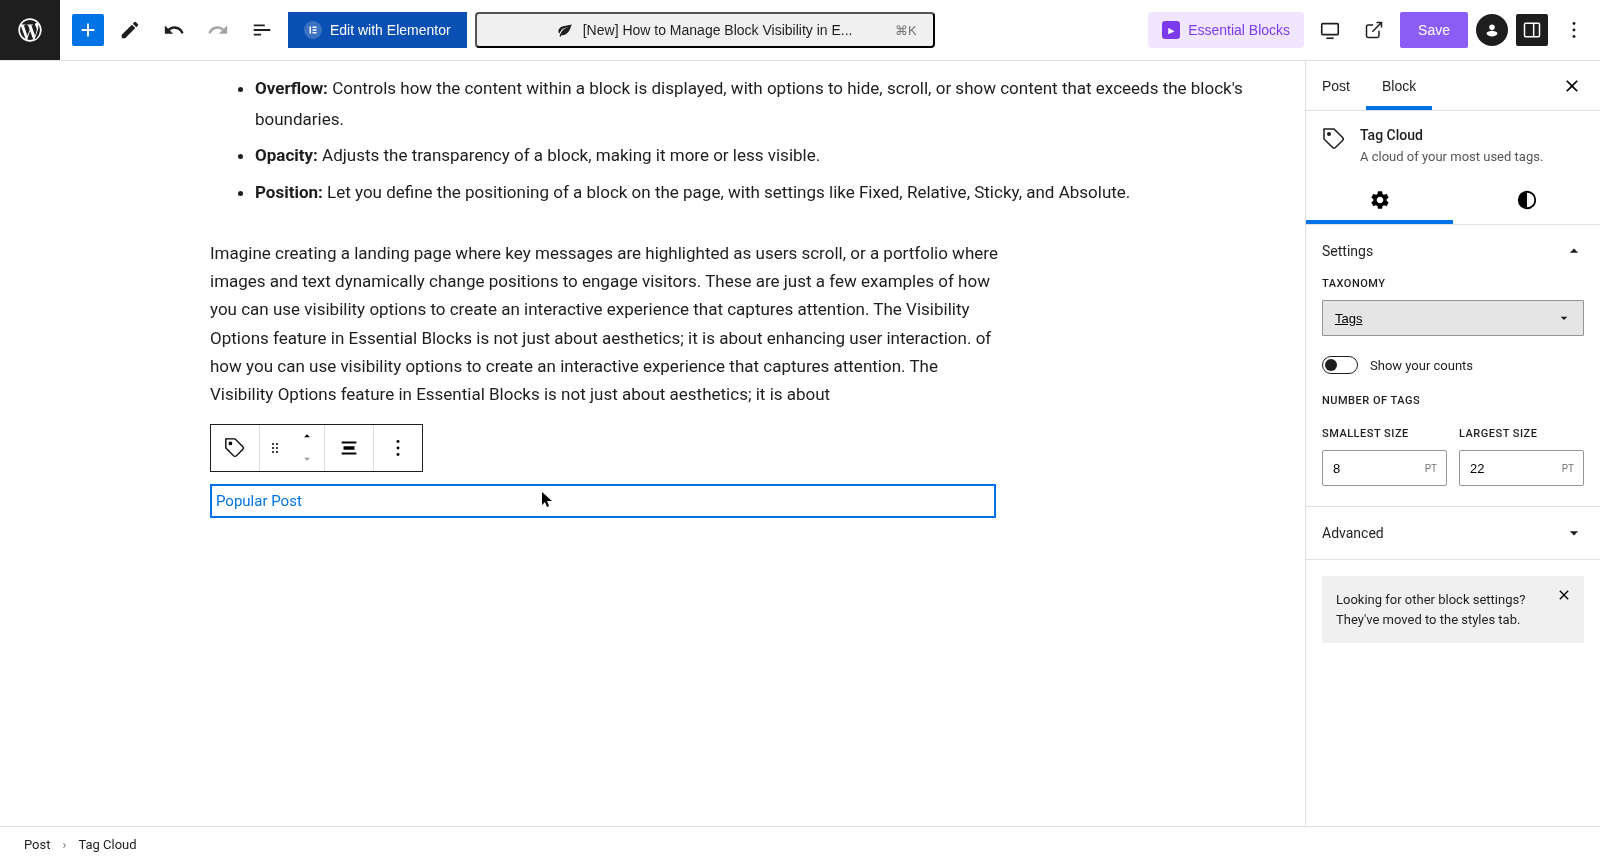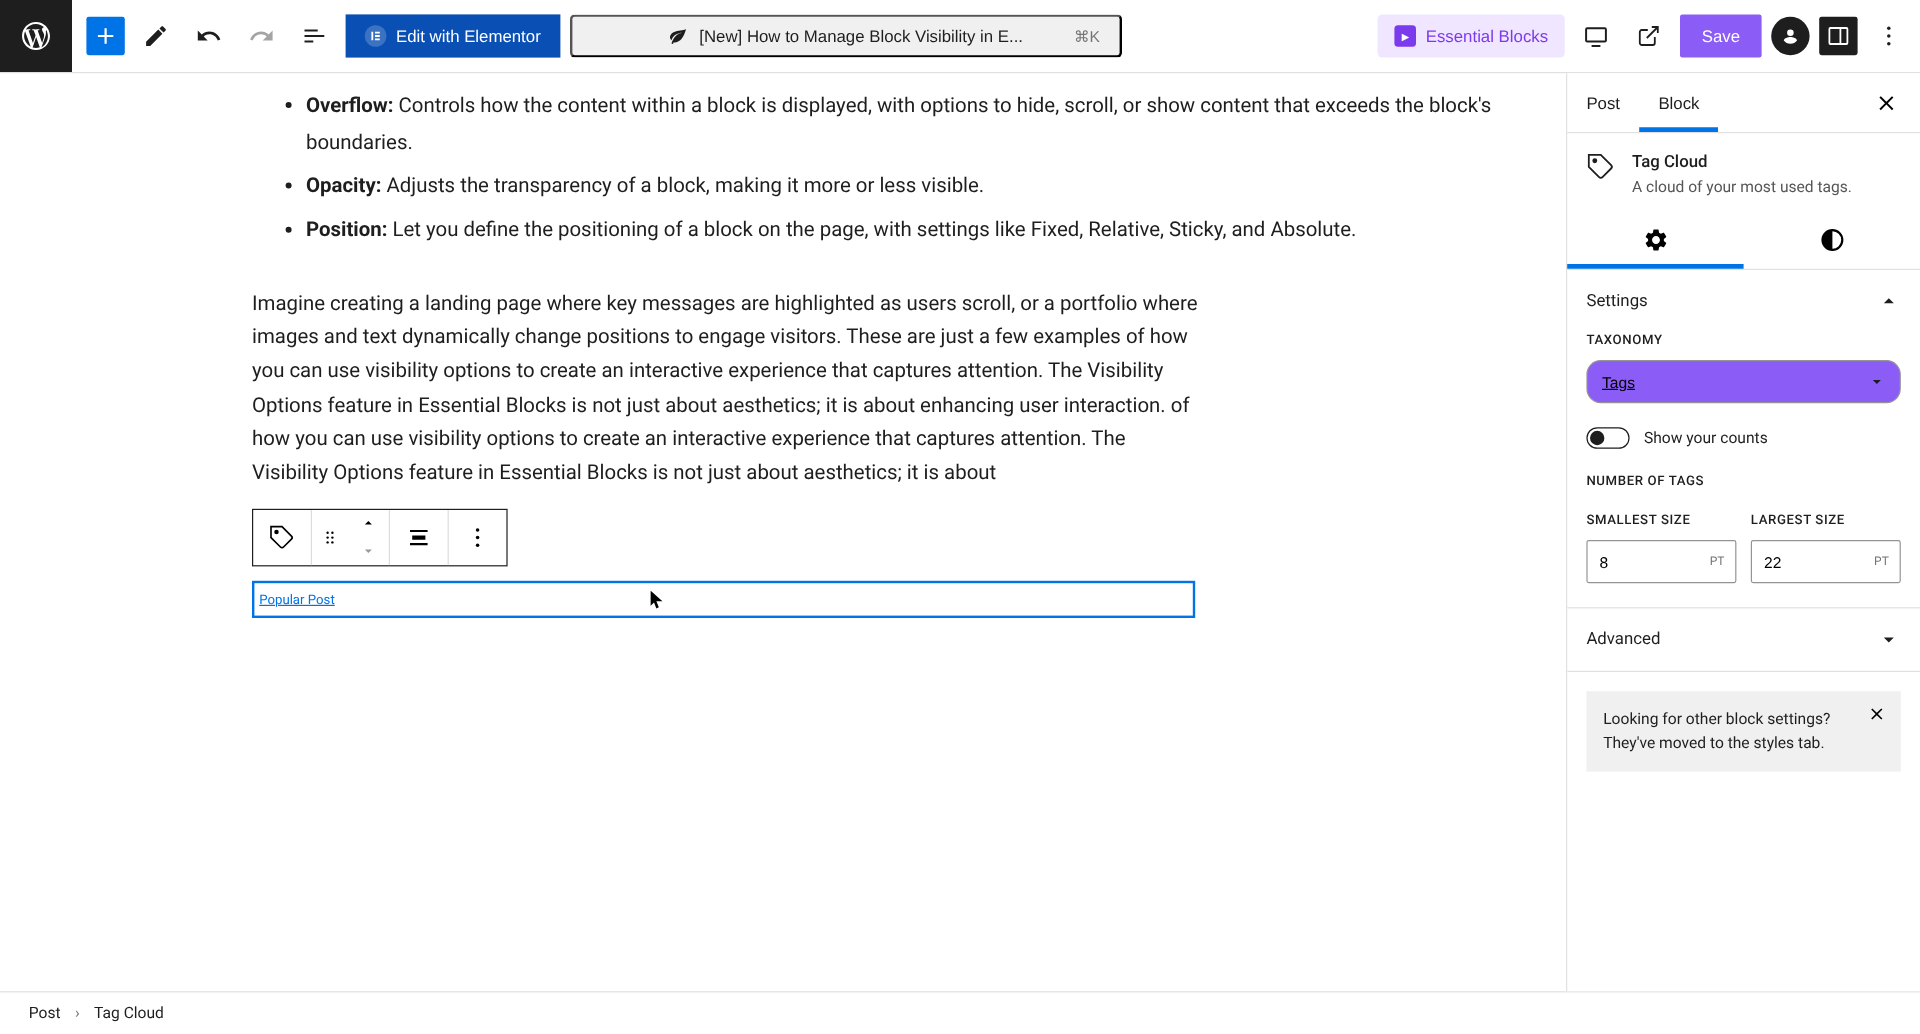--- a/index.html
+++ b/index.html
@@ -37,21 +37,21 @@
     
     .block-toolbar { display: inline-flex; height: 48px; border: 1px solid #1e1e1e; background: #fff; margin-top: 16px; }
     .block-toolbar-group { display: flex; align-items: center; border-right: 1px solid #ddd; }
     .block-toolbar-group:last-child { border-right: none; }
     .block-toolbar-btn { width: 48px; height: 100%; border: none; background: transparent; display: inline-flex; align-items: center; justify-content: center; cursor: pointer; }
     .move-handles { width: 34px; display: flex; flex-direction: column; height: 100%; }
     .move-handles button { flex: 1; border: none; background: transparent; cursor: pointer; display: flex; align-items: center; justify-content: center; }
     
     
     .tag-cloud-block { margin-top: 12px; border: 2px solid #0073e6; padding: 6px 4px; min-height: 30px; max-width: 786px; position: relative; }
-    .tag-link { color: #0073e6; text-decoration: underline; font-size: 11px; }
+    .tag-link { color: #0073e6; font-size: 15px; }
     .cursor-pointer { position: absolute; left: 330px; top: 6px; width: 12px; height: 16px; }
     
     
     .sidebar { width: 295px; border-left: 1px solid #e0e0e0; display: flex; flex-direction: column; background: #fff; }
     .sidebar-tabs { display: flex; border-bottom: 1px solid #e0e0e0; height: 50px; align-items: center; position: relative; }
     .sidebar-tab { padding: 0 16px; height: 100%; display: flex; align-items: center; font-size: 14px; cursor: pointer; color: #1e1e1e; border: none; background: transparent; }
     .sidebar-tab.active { font-weight: 500; box-shadow: inset 0 -4px 0 0 #0073e6; }
     .sidebar-close { width: 40px; height: 40px; border: none; background: transparent; cursor: pointer; margin-left: auto; margin-right: 8px; display: flex; align-items: center; justify-content: center; }
     .block-info { padding: 16px 16px 12px; display: flex; gap: 14px; }
     .block-info-icon { width: 24px; height: 24px; flex-shrink: 0; }
@@ -59,21 +59,21 @@
     .block-info-text .block-desc { font-size: 13px; color: #555; }
     .settings-tabs { display: flex; border-bottom: 1px solid #e0e0e0; }
     .settings-tab { flex: 1; height: 48px; border: none; background: transparent; cursor: pointer; display: flex; align-items: center; justify-content: center; }
     .settings-tab.active { box-shadow: inset 0 -4px 0 0 #0073e6; }
     .panel-body { flex: 1; overflow-y: auto; }
     .panel-section { border-bottom: 1px solid #e0e0e0; }
     .panel-header { padding: 16px; display: flex; align-items: center; justify-content: space-between; cursor: pointer; font-size: 14px; }
     .panel-content { padding: 0 16px 20px; }
     .field-label { font-size: 11px; font-weight: 500; letter-spacing: 0.5px; color: #1e1e1e; text-transform: uppercase; margin-bottom: 10px; display: block; }
     .select-wrap { position: relative; }
-    .select-input { width: 100%; height: 36px; border: 1px solid #949494; border-radius: 12px; padding: 0 12px; font-size: 13px; background: #8b5cf6; appearance: none; cursor: pointer; text-decoration: underline; }
+    .select-input { width: 100%; height: 36px; border: 1px solid #949494; border-radius: 1px; padding: 0 12px; font-size: 13px; background: #e5e5e5; appearance: none; cursor: pointer; text-decoration: underline; }
     .select-caret { position: absolute; right: 12px; top: 50%; transform: translateY(-50%); pointer-events: none; }
     .toggle-row { display: flex; align-items: center; gap: 12px; margin-top: 20px; }
     .toggle { width: 36px; height: 18px; border-radius: 9px; border: 1px solid #1e1e1e; background: #fff; position: relative; cursor: pointer; }
     .toggle::after { content: ''; position: absolute; left: 2px; top: 2px; width: 12px; height: 12px; border-radius: 50%; background: #1e1e1e; }
     .toggle-label { font-size: 13px; }
     .slider-row { display: flex; align-items: center; gap: 14px; margin-top: 12px; }
     .slider { flex: 1; height: 4px; background: #ddd; border-radius: 2px; position: relative; }
     .slider-fill { position: absolute; left: 0; height: 100%; background: #0073e6; border-radius: 2px; }
     .slider-thumb { position: absolute; top: 50%; transform: translate(-50%, -50%); width: 14px; height: 14px; border-radius: 50%; background: #0073e6; cursor: pointer; }
     .number-input { width: 80px; height: 40px; border: 1px solid #949494; border-radius: 2px; text-align: center; font-size: 13px; }

